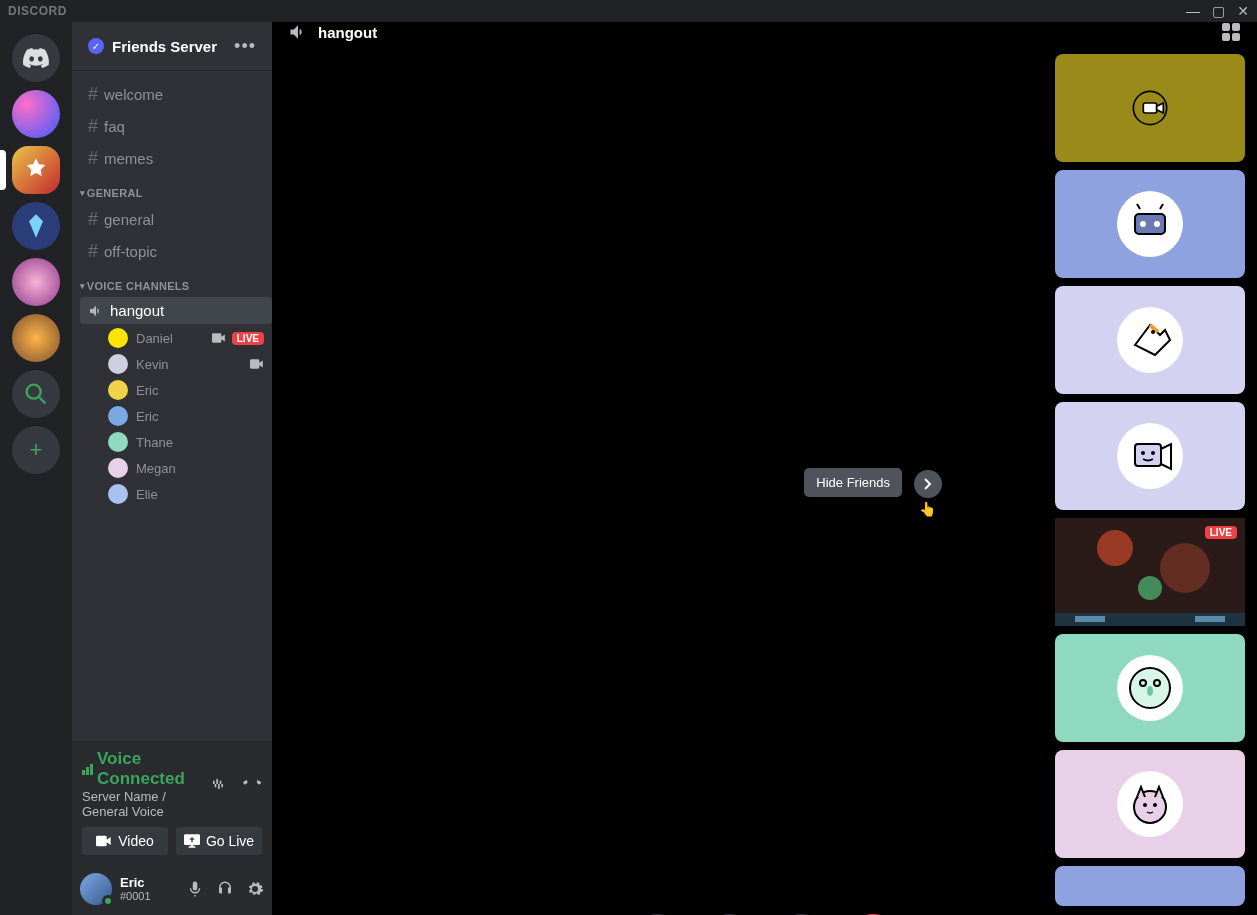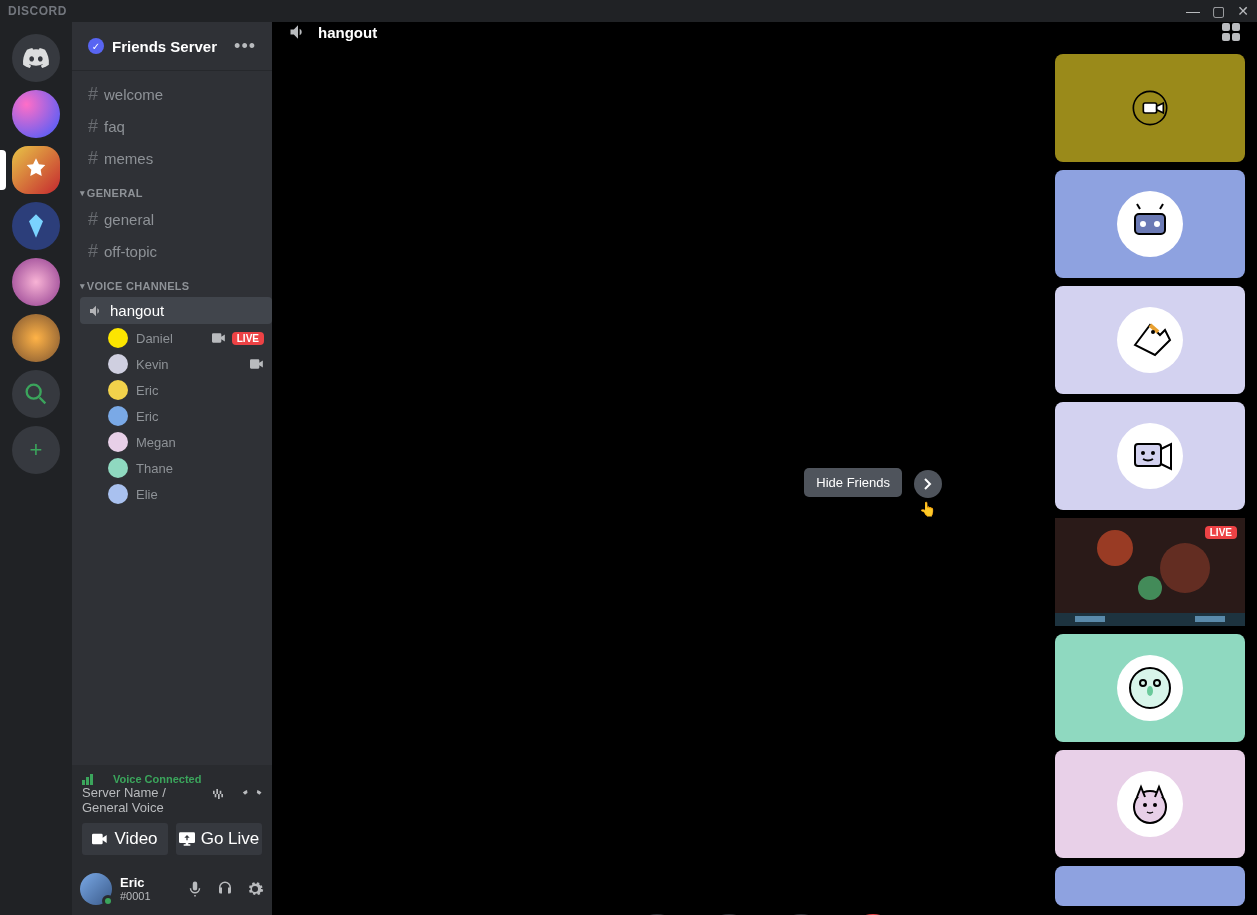--- a/index.html
+++ b/index.html
@@ -46,25 +46,25 @@
 .vc-user { display: flex; align-items: center; gap: 8px; padding: 3px 8px 3px 28px; color: #8e9297; font-size: 13px; }
 .vc-avatar { width: 20px; height: 20px; border-radius: 50%; }
 .vc-name { flex: 1; }
 .vc-icons { display: flex; gap: 6px; align-items: center; }
 .live-badge { background: #ed4245; color: #fff; font-size: 10px; font-weight: 700; padding: 1px 5px; border-radius: 4px; }
 .cam-icon { width: 14px; height: 10px; fill: #b9bbbe; }
 
 .voice-panel { background: #292b2f; padding: 8px 10px; }
 .vc-status { display: flex; align-items: center; }
 .vc-status-left { flex: 1; }
-.vc-connected { color: #3ba55c; font-size: 11px; font-weight: 600; display: flex; align-items: center; gap: 20px; }
+.vc-connected { color: #3ba55c; font-size: 17px; font-weight: 600; display: flex; align-items: center; gap: 4px; }
 .vc-sub { color: #b9bbbe; font-size: 13px; }
 .vc-status-icons { display: flex; gap: 14px; color: #b9bbbe; }
 .vc-buttons { display: flex; gap: 8px; margin-top: 8px; }
-.vc-btn { flex: 1; background: #36393f; border: none; color: #fff; font-size: 17px; padding: 6px 0; border-radius: 3px; display: flex; align-items: center; justify-content: center; gap: 6px; cursor: pointer; }
+.vc-btn { flex: 1; background: #36393f; border: none; color: #fff; font-size: 14px; padding: 6px 0; border-radius: 3px; display: flex; align-items: center; justify-content: center; gap: 6px; cursor: pointer; }
 
 .user-panel { background: #292b2f; height: 52px; display: flex; align-items: center; padding: 0 8px; gap: 8px; }
 .user-avatar { width: 32px; height: 32px; border-radius: 50%; background: linear-gradient(135deg, #7aa9e6, #3a5a8a); position: relative; }
 .status-dot { position: absolute; bottom: -2px; right: -2px; width: 12px; height: 12px; background: #3ba55c; border: 3px solid #292b2f; border-radius: 50%; }
 .user-info { flex: 1; line-height: 1.2; }
 .user-name { font-size: 13px; font-weight: 600; color: #fff; }
 .user-tag { font-size: 11px; color: #b9bbbe; }
 .user-icons { display: flex; gap: 12px; color: #b9bbbe; }
 .user-icons svg { width: 18px; height: 18px; cursor: pointer; }
 
@@ -224,27 +224,27 @@
             <div class="vc-avatar" style="background: rgb(242, 210, 75);"></div>
             <span class="vc-name">Eric</span>
             <span class="vc-icons"></span>
           </div>
           <div class="vc-user">
             <div class="vc-avatar" style="background: rgb(122, 169, 230);"></div>
             <span class="vc-name">Eric</span>
             <span class="vc-icons"></span>
           </div>
           <div class="vc-user">
+            <div class="vc-avatar" style="background: rgb(143, 217, 192);"></div>
+            <span class="vc-name">Thane</span>
+            <span class="vc-icons"></span>
+          </div>
+          <div class="vc-user">
             <div class="vc-avatar" style="background: rgb(232, 208, 232);"></div>
             <span class="vc-name">Megan</span>
-            <span class="vc-icons"></span>
-          </div>
-          <div class="vc-user">
-            <div class="vc-avatar" style="background: rgb(143, 217, 192);"></div>
-            <span class="vc-name">Thane</span>
             <span class="vc-icons"></span>
           </div>
           <div class="vc-user">
             <div class="vc-avatar" style="background: rgb(169, 193, 239);"></div>
             <span class="vc-name">Elie</span>
             <span class="vc-icons"></span>
           </div>
         </div>
     </div>
 

